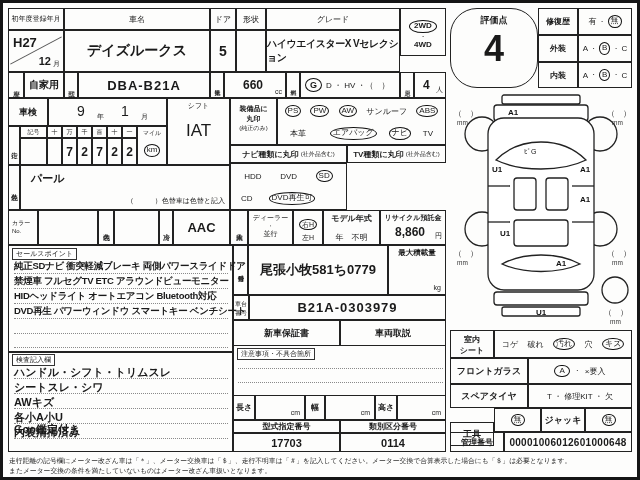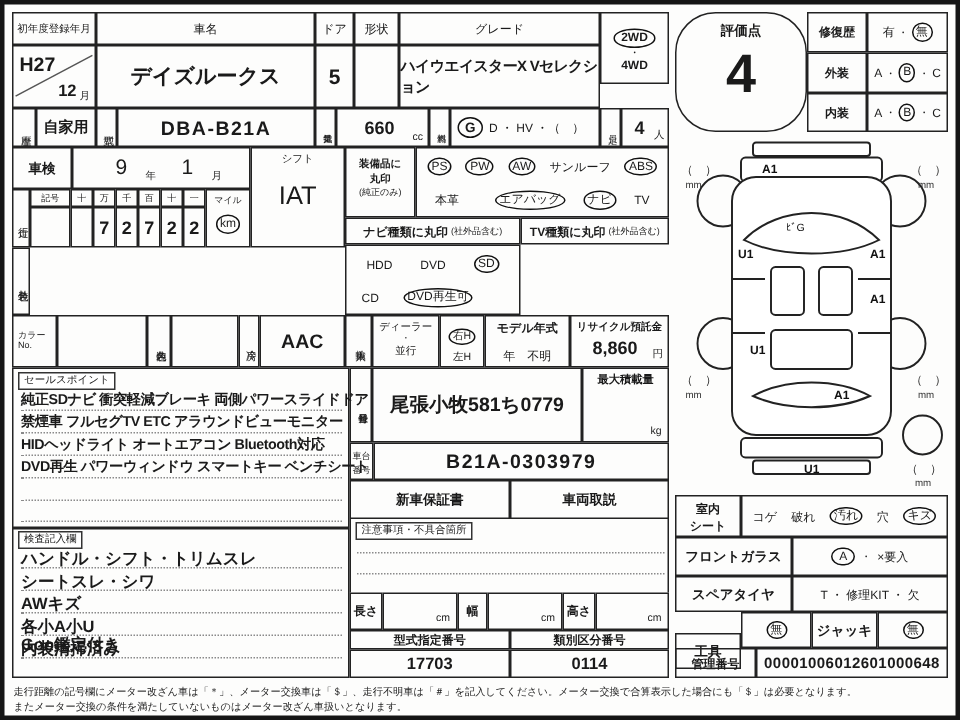--- a/index.html
+++ b/index.html
@@ -156,20 +156,24 @@
       <span>2</span>
     </div>
   <div class="c bd" style="left:137px;top:126px;width:30px;height:39px;text-align:center;">
     <div style="font-size:6px;margin-top:2px;">マイル</div>
     <span class="circ tight" style="font-size:8px;margin-top:2px;">km</span>
   </div>
 
   <div class="c bd cc vert sm" style="left:8px;top:165px;width:12px;height:45px;">
       <span>外装色</span>
     </div>
+  <div class="c bd" style="left:20px;top:165px;width:210px;height:45px;">
+    <span class="c" style="left:10px;top:5px;font-size:11px;font-weight:bold;">パール</span>
+    <span class="c sm" style="right:4px;bottom:3px;">（　　　）色替車は色替と記入</span>
+  </div>
 
   <div class="c bd" style="left:230px;top:98px;width:47px;height:47px;text-align:center;">
     <div class="sm" style="margin-top:5px;font-weight:bold;">装備品に</div>
     <div class="sm" style="font-weight:bold;">丸印</div>
     <div style="font-size:6px;">(純正のみ)</div>
   </div>
   <div class="c bd" style="left:277px;top:98px;width:169px;height:47px;">
     <div class="flexrow spread" style="height:24px;padding:0 2px;">
       <span class="circ tight" style="font-size:8px;">PS</span>
       <span class="circ tight" style="font-size:8px;">PW</span>

